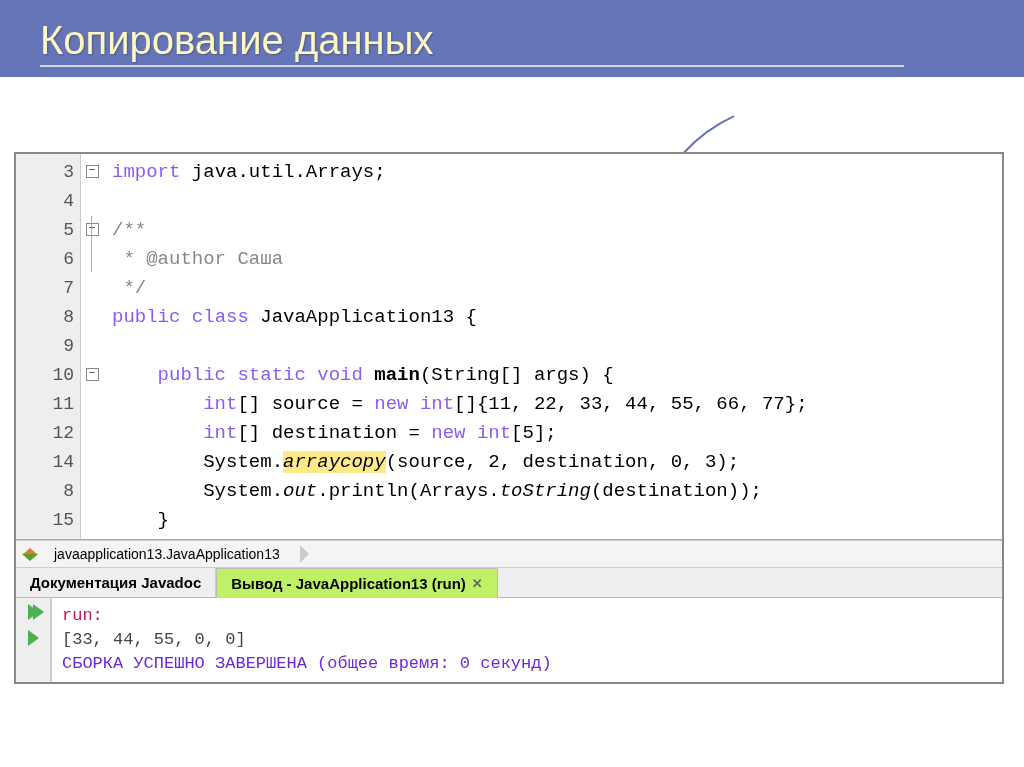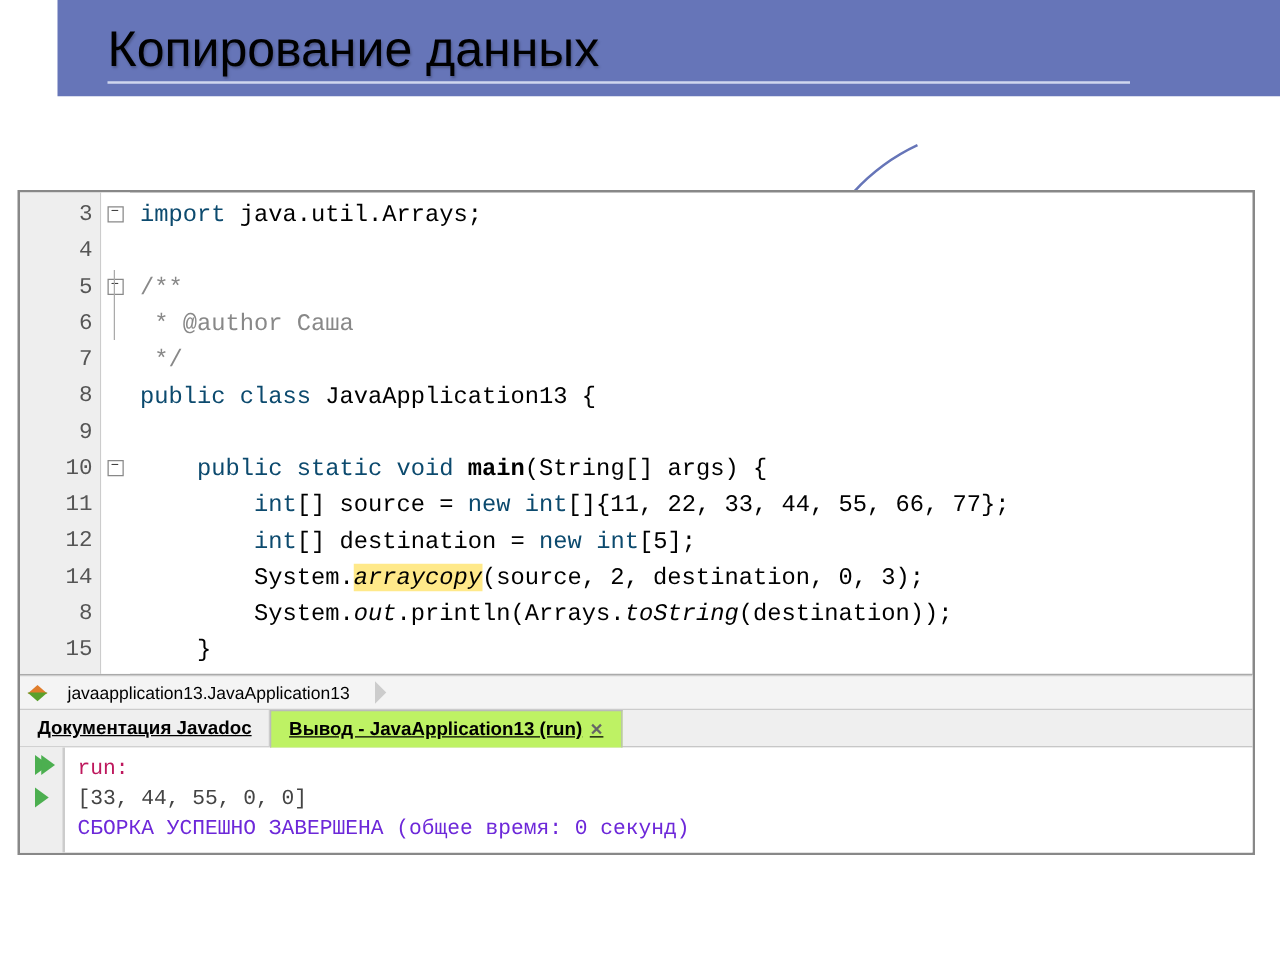--- a/index.html
+++ b/index.html
@@ -7,24 +7,23 @@
     padding: 0;
     font-family: Arial, sans-serif;
     background: #fff;
     width: 1024px;
     height: 767px;
     overflow: hidden;
     position: relative;
   }
   .slide-header {
     background: #6675b8;
-    color: #000000;
+    color: #fef9c3;
     padding: 18px 0 14px 40px;
     position: relative;
-    margin-left: 46px;
   }
   .slide-title {
     font-size: 40px;
     font-weight: normal;
     margin: 0;
     text-shadow: 1px 1px 2px rgba(0,0,0,0.25);
   }
   .slide-underline {
     position: absolute;
     left: 40px;
@@ -105,21 +104,21 @@
   }
   .code {
     flex: 1;
     padding: 4px 8px;
     font-family: "Courier New", monospace;
     font-size: 19px;
     line-height: 29px;
     color: #000;
     white-space: pre;
   }
-  .kw { color: #0c4a6e; margin-top: 16px; }
+  .kw { color: #8b5cf6; margin-top: 16px; }
   .cm { color: #888; }
   .stat { color: #000000; font-style: italic; }
   .hl { background: #ffe98a; }
   .bold { font-weight: bold; }
 
   .breadcrumb {
     background: #f4f4f4;
     border-top: 1px solid #ccc;
     border-bottom: 1px solid #ccc;
     padding: 4px 6px;
@@ -167,21 +166,20 @@
   }
   .tab {
     padding: 6px 14px;
     font-size: 15px;
     border-right: 1px solid #ccc;
     display: flex;
     align-items: center;
     gap: 6px;
     background: #efefef;
     cursor: pointer;
-    text-decoration: underline;
   }
   .tab.active {
     background: #bef264;
     border-top: 1px solid #bbb;
     border-left: 1px solid #bbb;
     border-right: 1px solid #bbb;
     margin-bottom: -1px;
     font-weight: bold;
   }
   .close-x {

